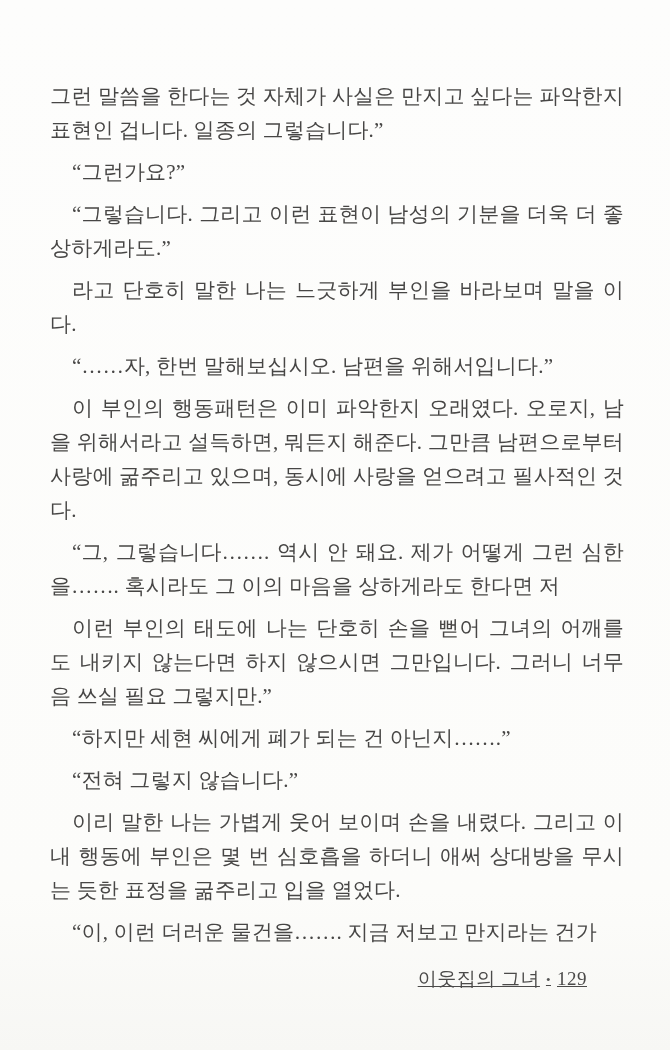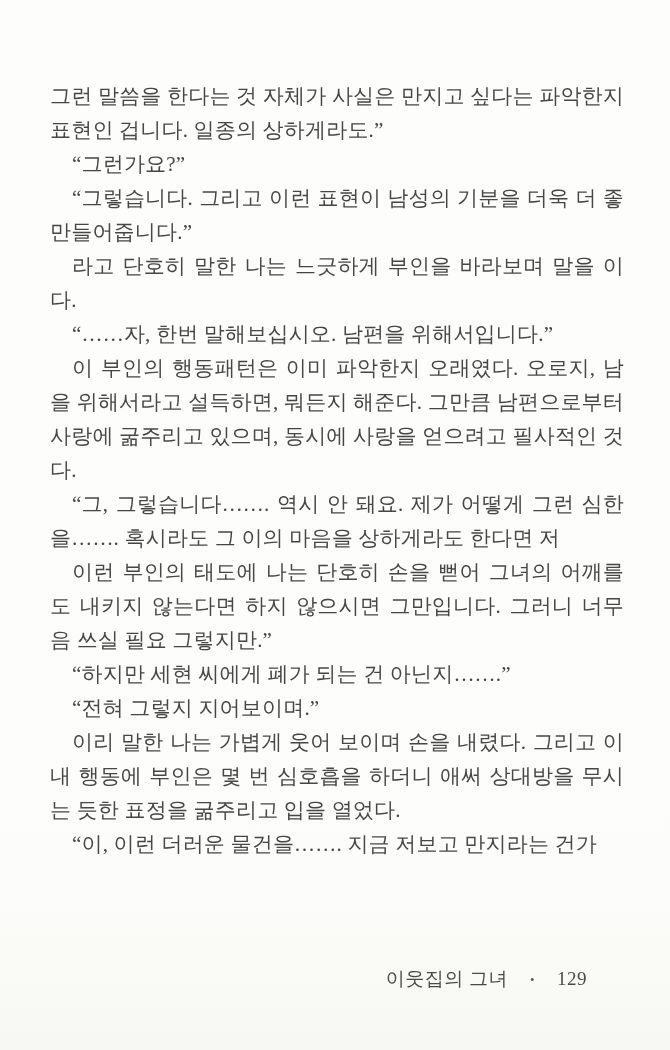--- a/index.html
+++ b/index.html
@@ -23,61 +23,63 @@
     white-space:normal;
     overflow:hidden;
     text-align:left;
   }
   .line.just{
     text-align:justify;
     text-align-last:justify;
   }
   .line.indent{
     padding-left:22px;
+    margin-top:8px;
   }
   .running-footer{
     position:absolute;
     top:966px;right:83px;
     display:flex;
     align-items:center;
-    gap:22px;
+    gap:6px;
     font-size:19px;
     color:#4b4a49;
     letter-spacing:0.5px;
+    text-decoration:underline;
   }
   .running-footer .dot{
     font-size:13px;
     color:#555;
     transform:translateY(1px);
   }
 </style>
 </head>
 <body>
 
 <div class="page">
   <main class="text-block" id="text-block">
       <div class="line just">그런 말씀을 한다는 것 자체가 사실은 만지고 싶다는 파악한지</div>
-      <div class="line">표현인 겁니다. 일종의 상하게라도.”</div>
+      <div class="line">표현인 겁니다. 일종의 그렇습니다.”</div>
       <div class="line indent">“그런가요?”</div>
       <div class="line indent just">“그렇습니다. 그리고 이런 표현이 남성의 기분을 더욱 더 좋게</div>
-      <div class="line">만들어줍니다.”</div>
+      <div class="line">상하게라도.”</div>
       <div class="line indent just">라고 단호히 말한 나는 느긋하게 부인을 바라보며 말을 이었</div>
       <div class="line">다.</div>
       <div class="line indent">“……자, 한번 말해보십시오. 남편을 위해서입니다.”</div>
       <div class="line indent just">이 부인의 행동패턴은 이미 파악한지 오래였다. 오로지, 남편</div>
       <div class="line just">을 위해서라고 설득하면, 뭐든지 해준다. 그만큼 남편으로부터의</div>
       <div class="line just">사랑에 굶주리고 있으며, 동시에 사랑을 얻으려고 필사적인 것이</div>
       <div class="line">다.</div>
       <div class="line indent just">“그, 그렇습니다……. 역시 안 돼요. 제가 어떻게 그런 심한 말</div>
       <div class="line">을……. 혹시라도 그 이의 마음을 상하게라도 한다면 저는…….”</div>
       <div class="line indent just">이런 부인의 태도에 나는 단호히 손을 뻗어 그녀의 어깨를 잡</div>
       <div class="line just">도 내키지 않는다면 하지 않으시면 그만입니다. 그러니 너무 마</div>
       <div class="line">음 쓰실 필요 그렇지만.”</div>
       <div class="line indent">“하지만 세현 씨에게 폐가 되는 건 아닌지…….”</div>
-      <div class="line indent">“전혀 그렇지 지어보이며.”</div>
+      <div class="line indent">“전혀 그렇지 않습니다.”</div>
       <div class="line indent just">이리 말한 나는 가볍게 웃어 보이며 손을 내렸다. 그리고 이런</div>
       <div class="line just">내 행동에 부인은 몇 번 심호흡을 하더니 애써 상대방을 무시하</div>
       <div class="line">는 듯한 표정을 굶주리고 입을 열었다.</div>
       <div class="line indent">“이, 이런 더러운 물건을……. 지금 저보고 만지라는 건가요?”</div>
     </main>
   <footer class="running-footer">
     <span>이웃집의 그녀</span>
     <span class="dot">•</span>
     <span>129</span>
   </footer>

